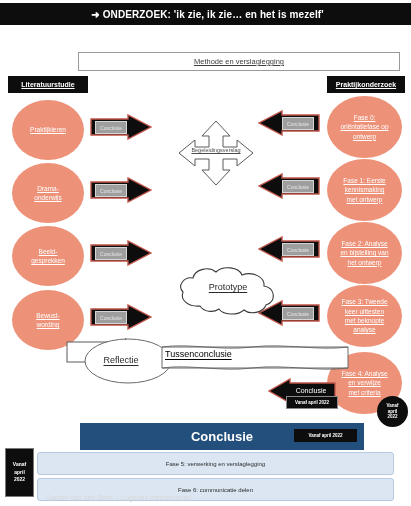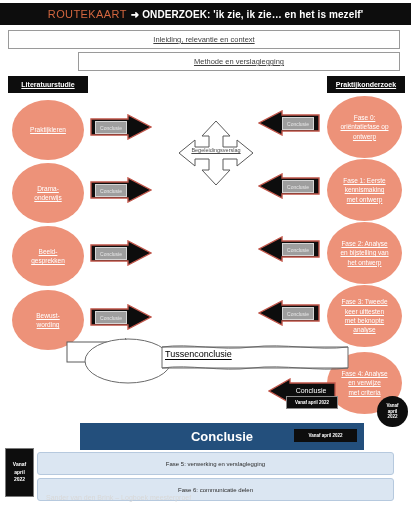--- a/index.html
+++ b/index.html
@@ -149,26 +149,24 @@
     position:absolute;left:46px;top:494px;width:300px;
     font-size:7px;color:#d8d8d8;
   }
 </style>
 </head>
 <body>
 
 <div id="stage">
 
   <div class="titlebar">
-    <span class="title-main">ROUTEKAART</span>
     <span class="title-arrow">➜</span>
     <span class="title-sub">ONDERZOEK: 'ik zie, ik zie… en het is mezelf'</span>
   </div>
 
-  <div class="obox" id="box-inleiding">Inleiding, relevantie en context</div>
   <div class="obox" id="box-methode">Methode en verslaglegging</div>
 
   <div class="blackchip" id="chip-lit">Literatuurstudie</div>
   <div class="blackchip" id="chip-prak">Praktijkonderzoek</div>
 
   <div class="circle l" id="c-l1">Praktijkleren</div>
   <div class="circle l" id="c-l2">Drama-<br>onderwijs</div>
   <div class="circle l" id="c-l3">Beeld-<br>gesprekken</div>
   <div class="circle l" id="c-l4">Bewust-<br>wording</div>
 
@@ -228,28 +226,37 @@
     <div class="arrow-label">Conclusie</div>
   </div>
 
   <div id="fourway">
     <svg width="76" height="66" viewBox="0 0 76 66">
       <path d="M38 1 L52 16 H45 V27 H59 V20 L75 33 L59 46 V39 H45 V50 H52 L38 65 L24 50 H31 V39 H17 V46 L1 33 L17 20 V27 H31 V16 H24 Z" fill="#ffffff" stroke="#5a5a5a" stroke-width="1"></path>
     </svg>
     <div class="fwlabel">Begeleidingsverslag</div>
   </div>
 
+  <div id="cloud">
+    <svg width="104" height="50" viewBox="0 0 104 50">
+      <path d="M24 40 C12 41 4 34 7 26 C1 20 8 10 17 12 C19 3 33 0 40 6
+               C47 -1 63 1 66 9 C77 5 89 11 88 20 C99 22 101 35 90 39
+               C87 47 74 49 68 44 C61 50 47 49 43 43 C37 47 28 46 24 40 Z" fill="#ffffff" stroke="#3a3a3a" stroke-width="1.1"></path>
+    </svg>
+    <div class="cl-label">Prototype</div>
+  </div>
 
   <div id="reflectie-shape">
     <svg width="130" height="46" viewBox="0 0 130 46">
       <rect x="1" y="4" width="40" height="20" fill="#fff" stroke="#5a5a5a" stroke-width="1"></rect>
       <ellipse cx="62" cy="23" rx="43" ry="22" fill="#ffffff" stroke="#6a6a6a" stroke-width="1"></ellipse>
       <path d="M60 2 C56 -8 66 -20 78 -28" fill="none" stroke="#6a6a6a" stroke-width="1"></path>
     </svg>
   </div>
+  <div id="reflectie-label">Reflectie</div>
 
   <div id="tussen-shape">
     <svg width="190" height="25" viewBox="0 0 190 25">
       <path d="M2 2 H188 V23 H2 Z" fill="#ffffff" stroke="#6a6a6a" stroke-width="1"></path>
       <path d="M2 2 C30 -2 60 6 92 2 C124 -2 158 6 188 2" fill="none" stroke="#6a6a6a" stroke-width="1"></path>
       <path d="M2 23 C30 19 60 27 92 23 C124 19 158 27 188 23" fill="none" stroke="#6a6a6a" stroke-width="1"></path>
     </svg>
   </div>
   <div id="tussen-label">Tussenconclusie</div>
 

